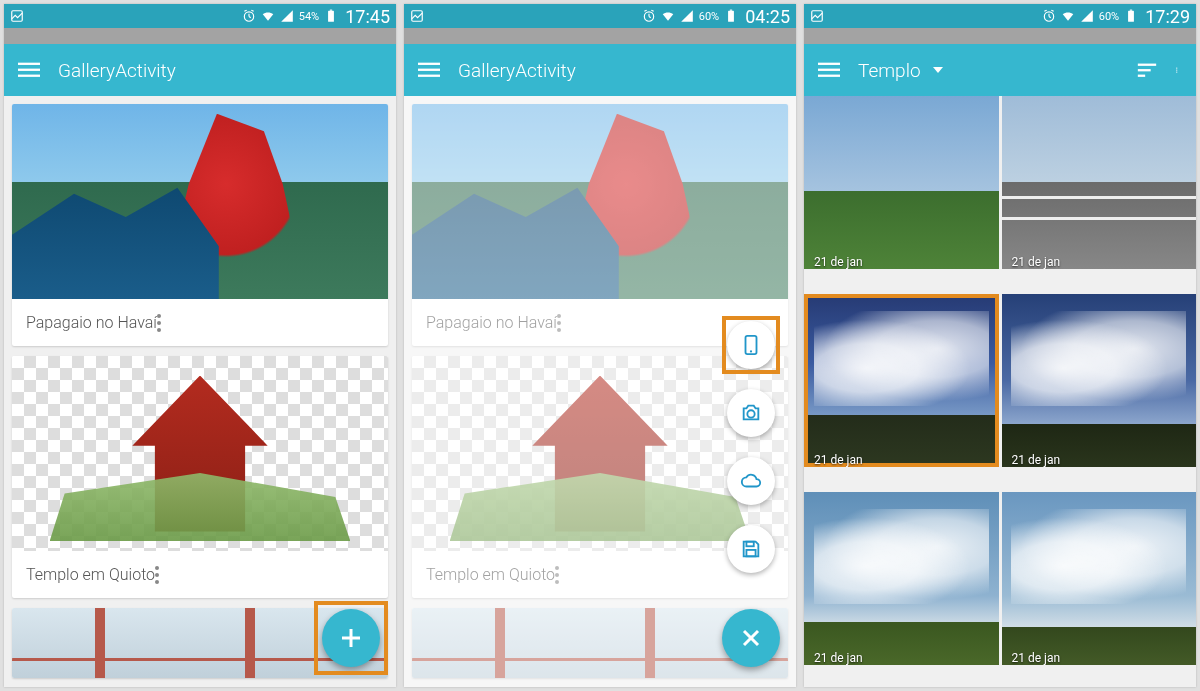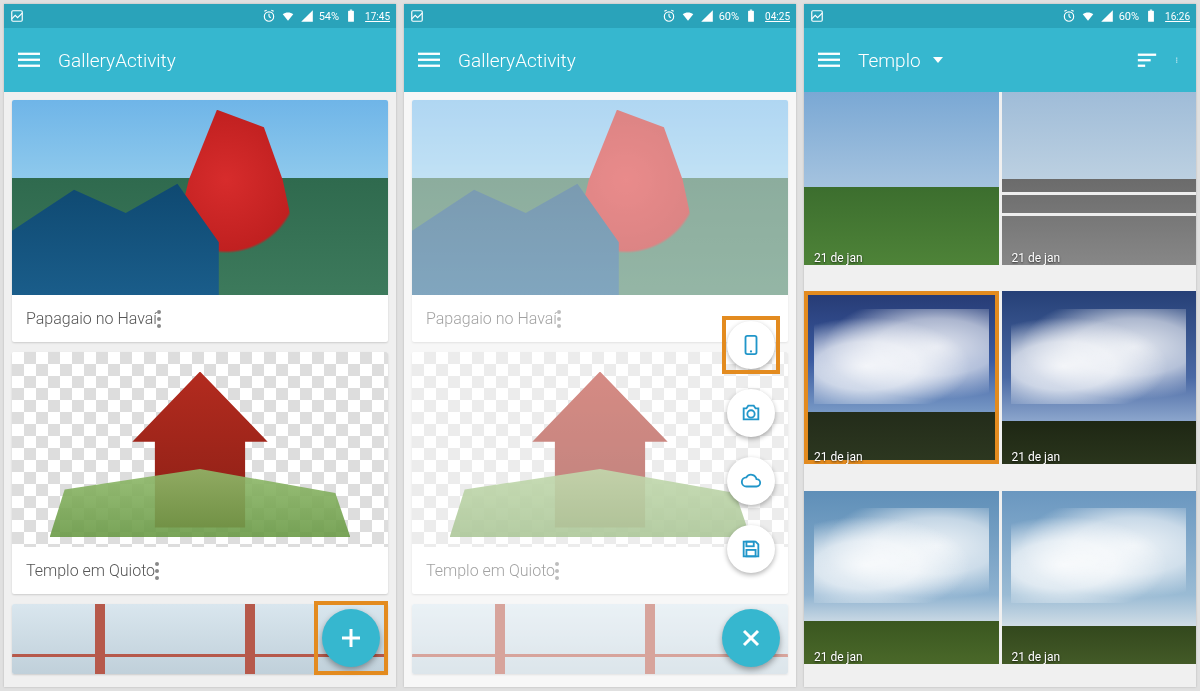--- a/index.html
+++ b/index.html
@@ -30,32 +30,33 @@
     align-items: center;
     justify-content: flex-end;
     padding: 0 6px;
     color: #fff;
     font-size: 12px;
     gap: 5px;
   }
   .status-bar .left { margin-right: auto; display:flex; gap:4px; align-items:center;}
   .status-bar svg { width: 14px; height: 14px; fill: #fff; display:block;}
   .status-bar .pct { font-size: 11px; }
-  .status-bar .time { font-size: 10px; margin-left:2px;text-decoration:underline;}
+  .status-bar .time { font-size: 18px; margin-left:2px;}
   
   .app-bar {
     background: #36b7cf;
-    height: 64px;
+    height: 52px;
     display: flex;
     align-items: center;
     padding: 0 14px;
     color: #fff;
     gap: 18px;
     font-size: 19px;
     font-weight: 300;
+    margin-top: 16px;
   }
   .app-bar .spacer { flex: 1; }
   .app-bar svg { width: 22px; height: 22px; fill: #fff; display:block; }
   .dropdown-caret {
     width:0; height:0; border-left:5px solid transparent; border-right:5px solid transparent; border-top:6px solid #fff;
     margin-left:-6px;
   }
   
   .content {
     flex: 1;
@@ -399,21 +400,21 @@
         <path d="M12 20l-9-11c5-4 13-4 18 0z"></path>
       </svg>
     <svg viewBox="0 0 24 24">
         <path d="M2 22h20L22 2z"></path>
       </svg>
     <span class="pct">60%</span>
     <svg viewBox="0 0 24 24">
         <rect x="7" y="3" width="10" height="19" rx="1"></rect>
         <rect x="10" y="1" width="4" height="2"></rect>
       </svg>
-    <span class="time">16:26</span>
+    <span class="time">17:29</span>
   </div>
 
   <div class="app-bar">
     <svg viewBox="0 0 24 24">
         <rect y="4" width="24" height="2.5"></rect>
         <rect y="10.5" width="24" height="2.5"></rect>
         <rect y="17" width="24" height="2.5"></rect>
       </svg>
     <span>Templo</span>
     <span class="dropdown-caret"></span>

